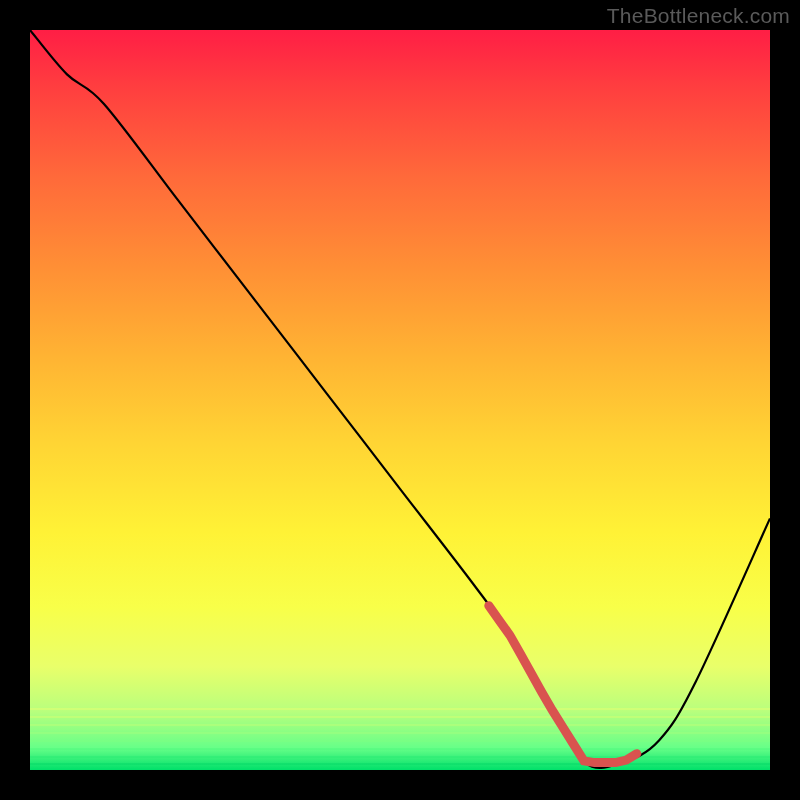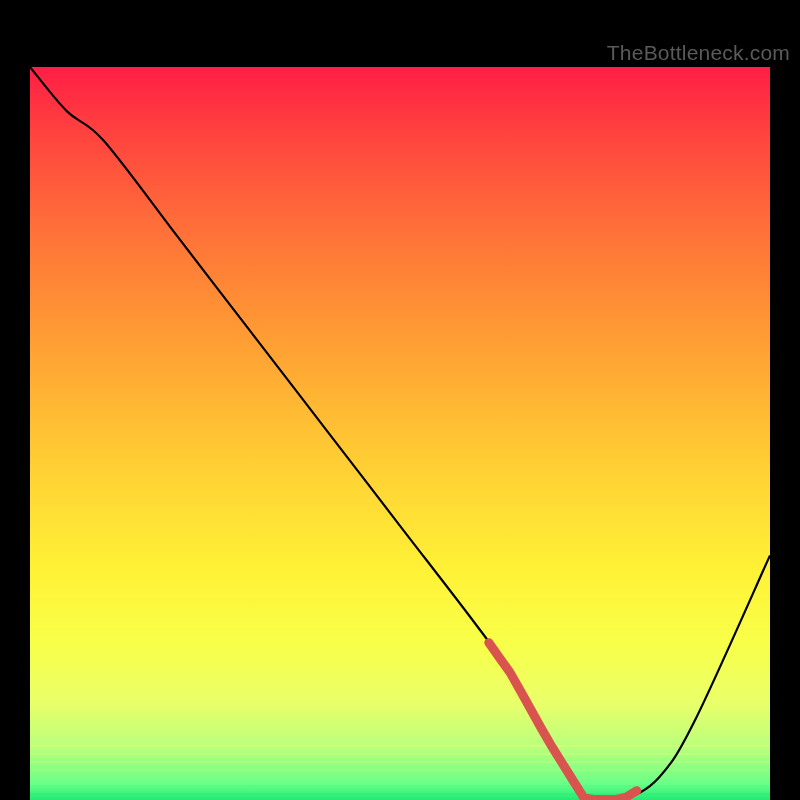--- a/index.html
+++ b/index.html
@@ -8,21 +8,20 @@
     width: 800px;
     height: 800px;
     background: #000;
     font-family: Arial, Helvetica, sans-serif;
     overflow: hidden;
   }
   .canvas {
     position: relative;
     width: 800px;
     height: 567px;
-    margin-top: 37px;
   }
   .plot-area {
     position: absolute;
     left: 30px;
     top: 30px;
     width: 740px;
     height: 740px;
     overflow: hidden;
   }
   .gradient {

